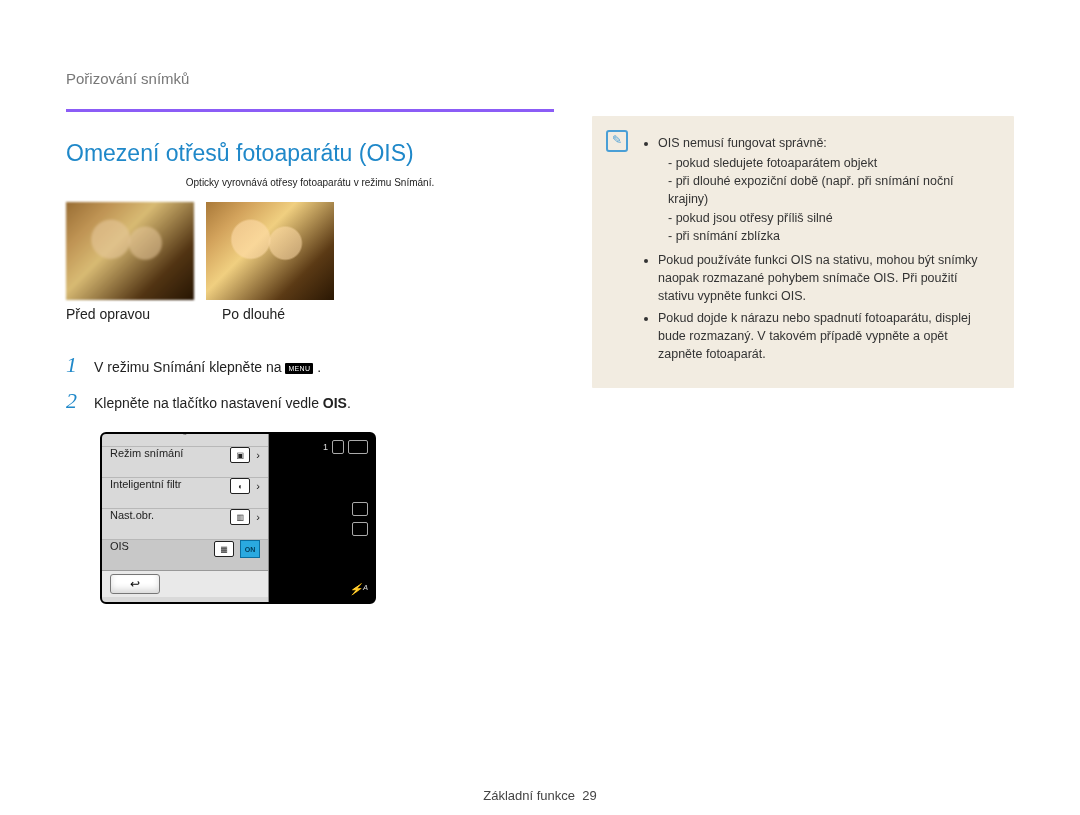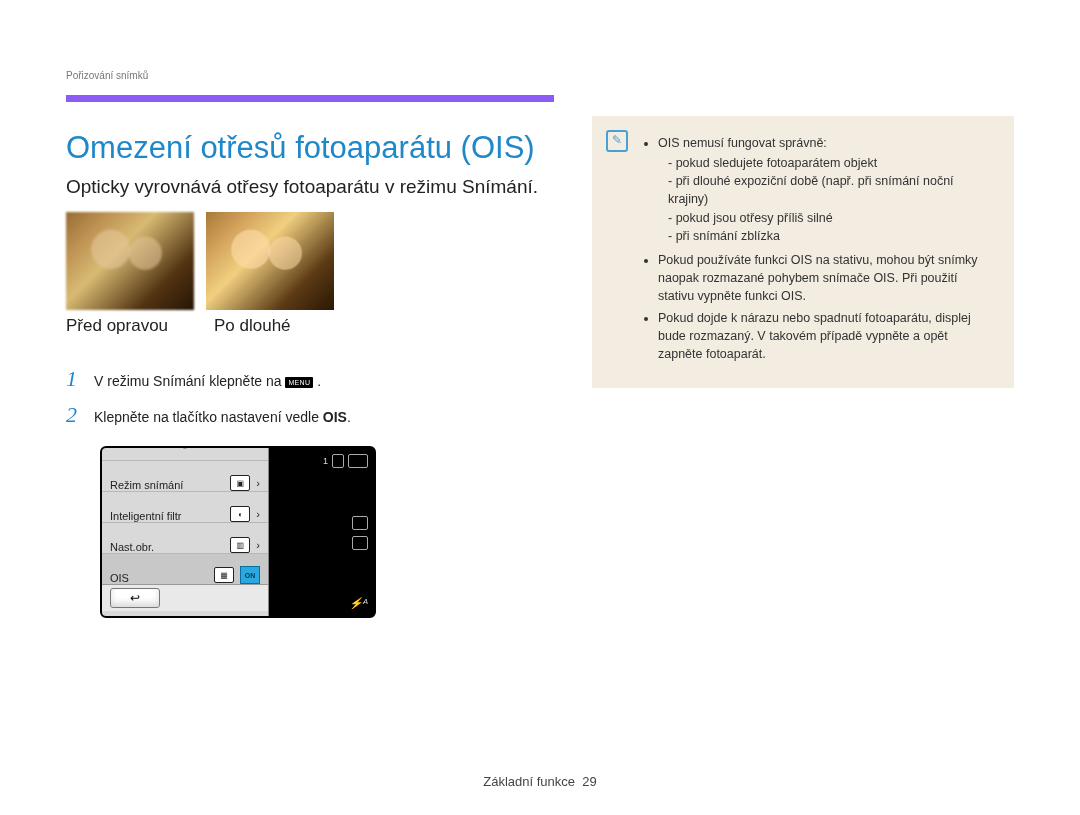--- a/index.html
+++ b/index.html
@@ -13,36 +13,37 @@
     position: relative;
   }
   .page {
     padding: 70px 66px 0 66px;
     display: flex;
     gap: 38px;
   }
   .left-col { flex: 0 0 488px; }
   .right-col { flex: 1; }
   .breadcrumb {
-    font-size: 10px;
+    font-size: 15px;
     color: #777;
-    border-bottom: 7px solid #8b5cf6;
-    padding-bottom: 14px;
+    border-bottom: 3px solid #8b5cf6;
+    padding-bottom: 22px;
     margin-bottom: 28px;
   }
   h1.title {
     color: #1f88c9;
     font-weight: normal;
-    font-size: 31px;
+    font-size: 23px;
     margin: 0 0 10px 0;
   }
   .subtitle {
-    font-size: 19px;
+    font-size: 10px;
     color: #222;
     margin-bottom: 14px;
+    text-align: center;
   }
   .photos {
     display: flex;
     gap: 12px;
     margin-bottom: 6px;
   }
   .photo {
     width: 128px;
     height: 98px;
     background: linear-gradient(135deg,#a97939 0%,#d3a35c 20%,#f0cf80 40%,#5b3a15 75%,#2a1703 100%);
@@ -50,22 +51,22 @@
     overflow: hidden;
   }
   .photo::after{
     content:"";
     position:absolute;inset:0;
     background: radial-gradient(circle at 35% 38%, rgba(255,220,170,.6) 0 18%, transparent 20%),
                 radial-gradient(circle at 62% 42%, rgba(255,220,170,.55) 0 16%, transparent 18%);
   }
   .photo-labels {
     display: flex;
-    gap: 20px;
-    font-size: 17px;
+    gap: 28px;
+    font-size: 14px;
     color: #222;
     margin-bottom: 30px;
   }
   .photo-labels span { width: 128px; }
   .steps { margin-top: 8px; }
   .step { display: flex; align-items: baseline; margin-bottom: 10px; }
   .step-num {
     color: #1f88c9;
     font-style: italic;
     font-size: 22px;
@@ -104,21 +105,21 @@
     flex-direction: column;
   }
   .ui-menu-top {
     height: 12px;
     color:#666;
     text-align:center;
     font-size:10px;line-height:10px;
   }
   .ui-row {
     border-top: 1px solid #b8b8b8;
-    display: flex; align-items: flex-end;
+    display: flex; align-items: flex-start;
     height: 30px;
     padding: 0 8px;
     font-size: 11px;
     color: #222;
     justify-content: space-between;
   }
   .ui-row.selected { background: #c8c8c8; }
   .ui-row-icons { display:flex; align-items:center; gap:6px; color:#222; }
   .ui-ic {
     width:18px;height:14px;border:1px solid #222;background:#fff;border-radius:2px;
@@ -162,21 +163,21 @@
     color:#4a9fd6;font-size:12px;display:flex;align-items:center;justify-content:center;
     position:relative;flex:0 0 18px;margin-right:10px;
   }
   .note-body{display:flex;}
   .note-ul{margin:4px;padding-left:16px;}
   .note-ul > li{margin-bottom:4px;}
   .sub-ul{list-style:none;margin:2px 0 6px 0;padding-left:10px;}
   .sub-ul li::before{content:"- ";}
   .footer {
     position: absolute;
-    bottom: 26px;
+    bottom: 12px;
     width: 100%;
     text-align: center;
     font-size: 13px;
     color: #444;
     margin-top: 14px;
   }
 </style>
 </head>
 <body>
 

